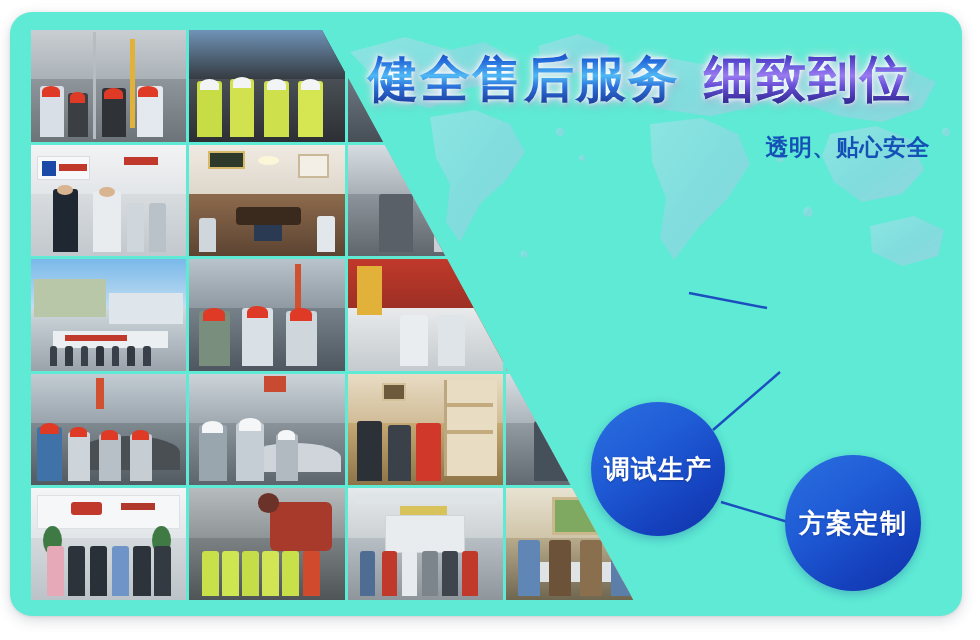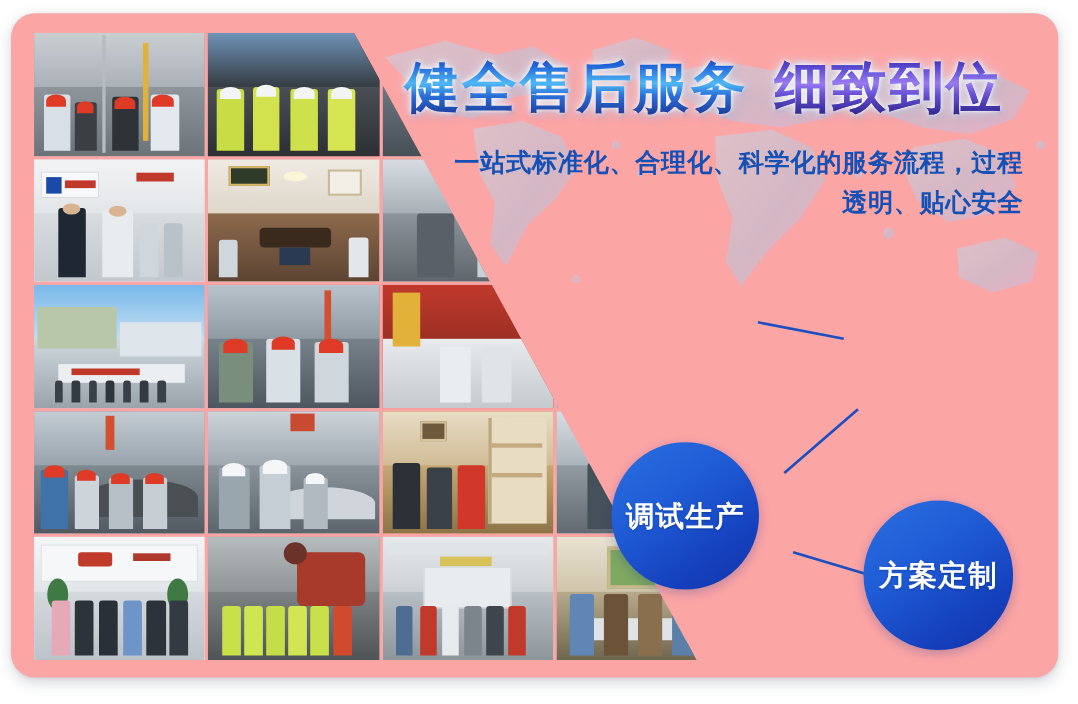--- a/index.html
+++ b/index.html
@@ -13,21 +13,21 @@
     position: relative;
     width: 980px; height: 640px;
     background: #ffffff;
   }
 
   
   .card {
     position: absolute;
     left: 10px; top: 12px;
     width: 952px; height: 604px;
-    background: #fca5a5;
+    background: #5eead4;
     border-radius: 22px;
     box-shadow: 0 4px 14px rgba(60,70,90,0.20), 0 1px 3px rgba(60,70,90,0.10);
     overflow: hidden;
   }
 
   
   .worldmap {
     position: absolute;
     left: 300px; top: 0px;
     width: 652px; height: 300px;
@@ -118,21 +118,21 @@
     font-size: 26px;
     font-weight: bold;
     letter-spacing: 1px;
     background: linear-gradient(145deg, #2c6fe0 0%, #1f5cd6 38%, #1540bd 75%, #1133a8 100%);
     box-shadow: 0 3px 10px rgba(20,50,140,0.28);
     white-space: nowrap;
   }
   .node span { text-shadow: 0 1px 2px rgba(10,30,90,.35); }
   .n1 { left: 550px; top: 228px; width: 134px; height: 134px; }
   .n2 { left: 748px; top: 241px; width: 136px; height: 136px; }
-  .n3 { left: 546px; top: 390px; width: 134px; height: 134px; }
+  .n3 { left: 581px; top: 390px; width: 134px; height: 134px; }
   .n4 { left: 775px; top: 443px; width: 136px; height: 136px; }
 </style>
 </head>
 <body>
 
 <div id="stage">
   <div class="card">
 
     <svg class="worldmap" viewBox="0 0 652 300">
       <defs>
@@ -360,21 +360,20 @@
           <div class="pers" style="left:48%;width:14%;height:50%;background:#8a6f4e"></div>
           <div class="pers" style="left:68%;width:14%;height:50%;background:#5b7fa8"></div>
         </div>
 
       </div>
     </div>
 
     <div class="headline">
       <div class="title"><span>健全售后服务</span><span style="display:inline-block;width:24px"></span><span class="seg2">细致到位</span></div>
       <div class="subtitle">
-        <div>一站式标准化、合理化、科学化的服务流程，过程</div>
         <div>透明、贴心安全</div>
       </div>
     </div>
 
     <div class="flow">
       <svg class="lines" width="952" height="604">
         <line x1="679" y1="281" x2="757" y2="296" stroke="#1b4fc0" stroke-width="2.4"></line>
         <line x1="770" y1="360" x2="703" y2="418" stroke="#1b4fc0" stroke-width="2.4"></line>
         <line x1="711" y1="490" x2="788" y2="513" stroke="#1b4fc0" stroke-width="2.4"></line>
       </svg>

